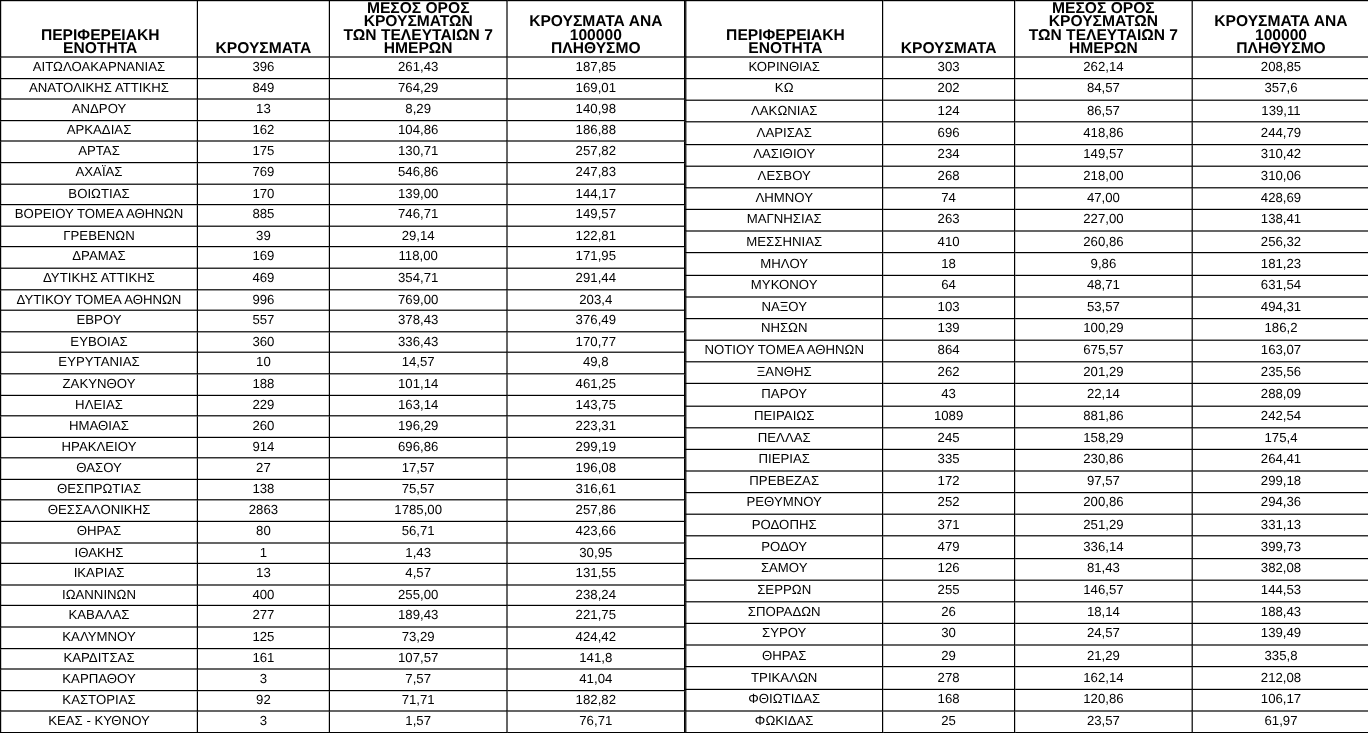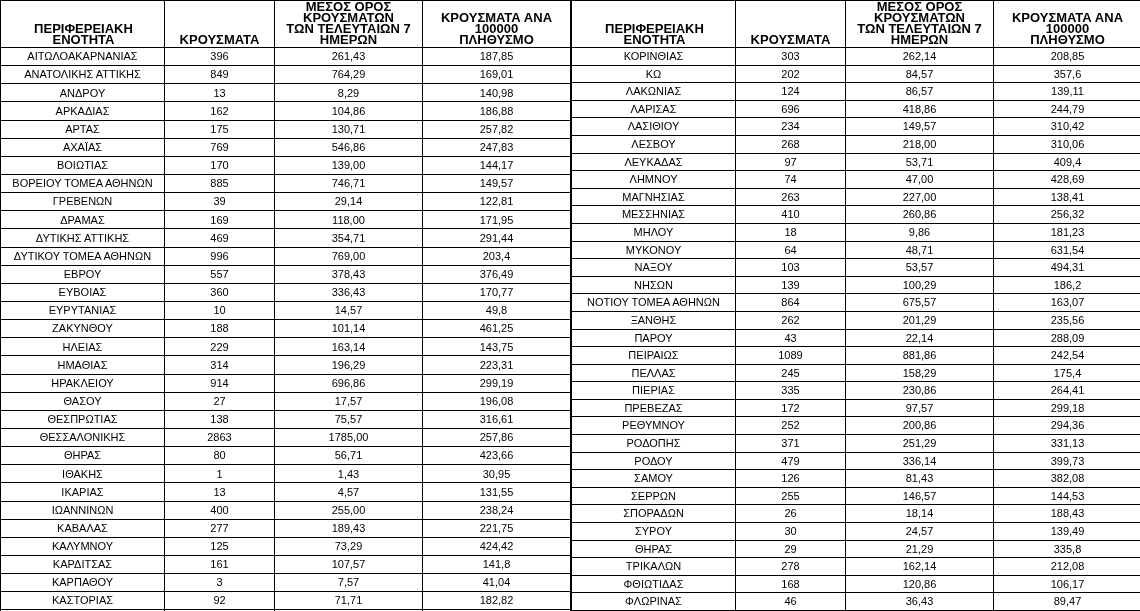--- a/index.html
+++ b/index.html
@@ -195,21 +195,21 @@
             <td class="num">461,25</td>
           </tr>
           <tr>
             <td class="region">ΗΛΕΙΑΣ</td>
             <td class="num">229</td>
             <td class="num">163,14</td>
             <td class="num">143,75</td>
           </tr>
           <tr>
             <td class="region">ΗΜΑΘΙΑΣ</td>
-            <td class="num">314</td>
+            <td class="num">260</td>
             <td class="num">196,29</td>
             <td class="num">223,31</td>
           </tr>
           <tr>
             <td class="region">ΗΡΑΚΛΕΙΟΥ</td>
             <td class="num">914</td>
             <td class="num">696,86</td>
             <td class="num">299,19</td>
           </tr>
           <tr>
@@ -345,26 +345,20 @@
             <td class="num">149,57</td>
             <td class="num">310,42</td>
           </tr>
           <tr>
             <td class="region">ΛΕΣΒΟΥ</td>
             <td class="num">268</td>
             <td class="num">218,00</td>
             <td class="num">310,06</td>
           </tr>
           <tr>
-            <td class="region">ΛΕΥΚΑΔΑΣ</td>
-            <td class="num">97</td>
-            <td class="num">53,71</td>
-            <td class="num">409,4</td>
-          </tr>
-          <tr>
             <td class="region">ΛΗΜΝΟΥ</td>
             <td class="num">74</td>
             <td class="num">47,00</td>
             <td class="num">428,69</td>
           </tr>
           <tr>
             <td class="region">ΜΑΓΝΗΣΙΑΣ</td>
             <td class="num">263</td>
             <td class="num">227,00</td>
             <td class="num">138,41</td>
@@ -495,26 +489,20 @@
             <td class="num">162,14</td>
             <td class="num">212,08</td>
           </tr>
           <tr>
             <td class="region">ΦΘΙΩΤΙΔΑΣ</td>
             <td class="num">168</td>
             <td class="num">120,86</td>
             <td class="num">106,17</td>
           </tr>
           <tr>
-            <td class="region">ΦΛΩΡΙΝΑΣ</td>
-            <td class="num">46</td>
-            <td class="num">36,43</td>
-            <td class="num">89,47</td>
-          </tr>
-          <tr>
             <td class="region">ΦΩΚΙΔΑΣ</td>
             <td class="num">25</td>
             <td class="num">23,57</td>
             <td class="num">61,97</td>
           </tr>
         </tbody>
     </table>
 
   </div>
 </div>

